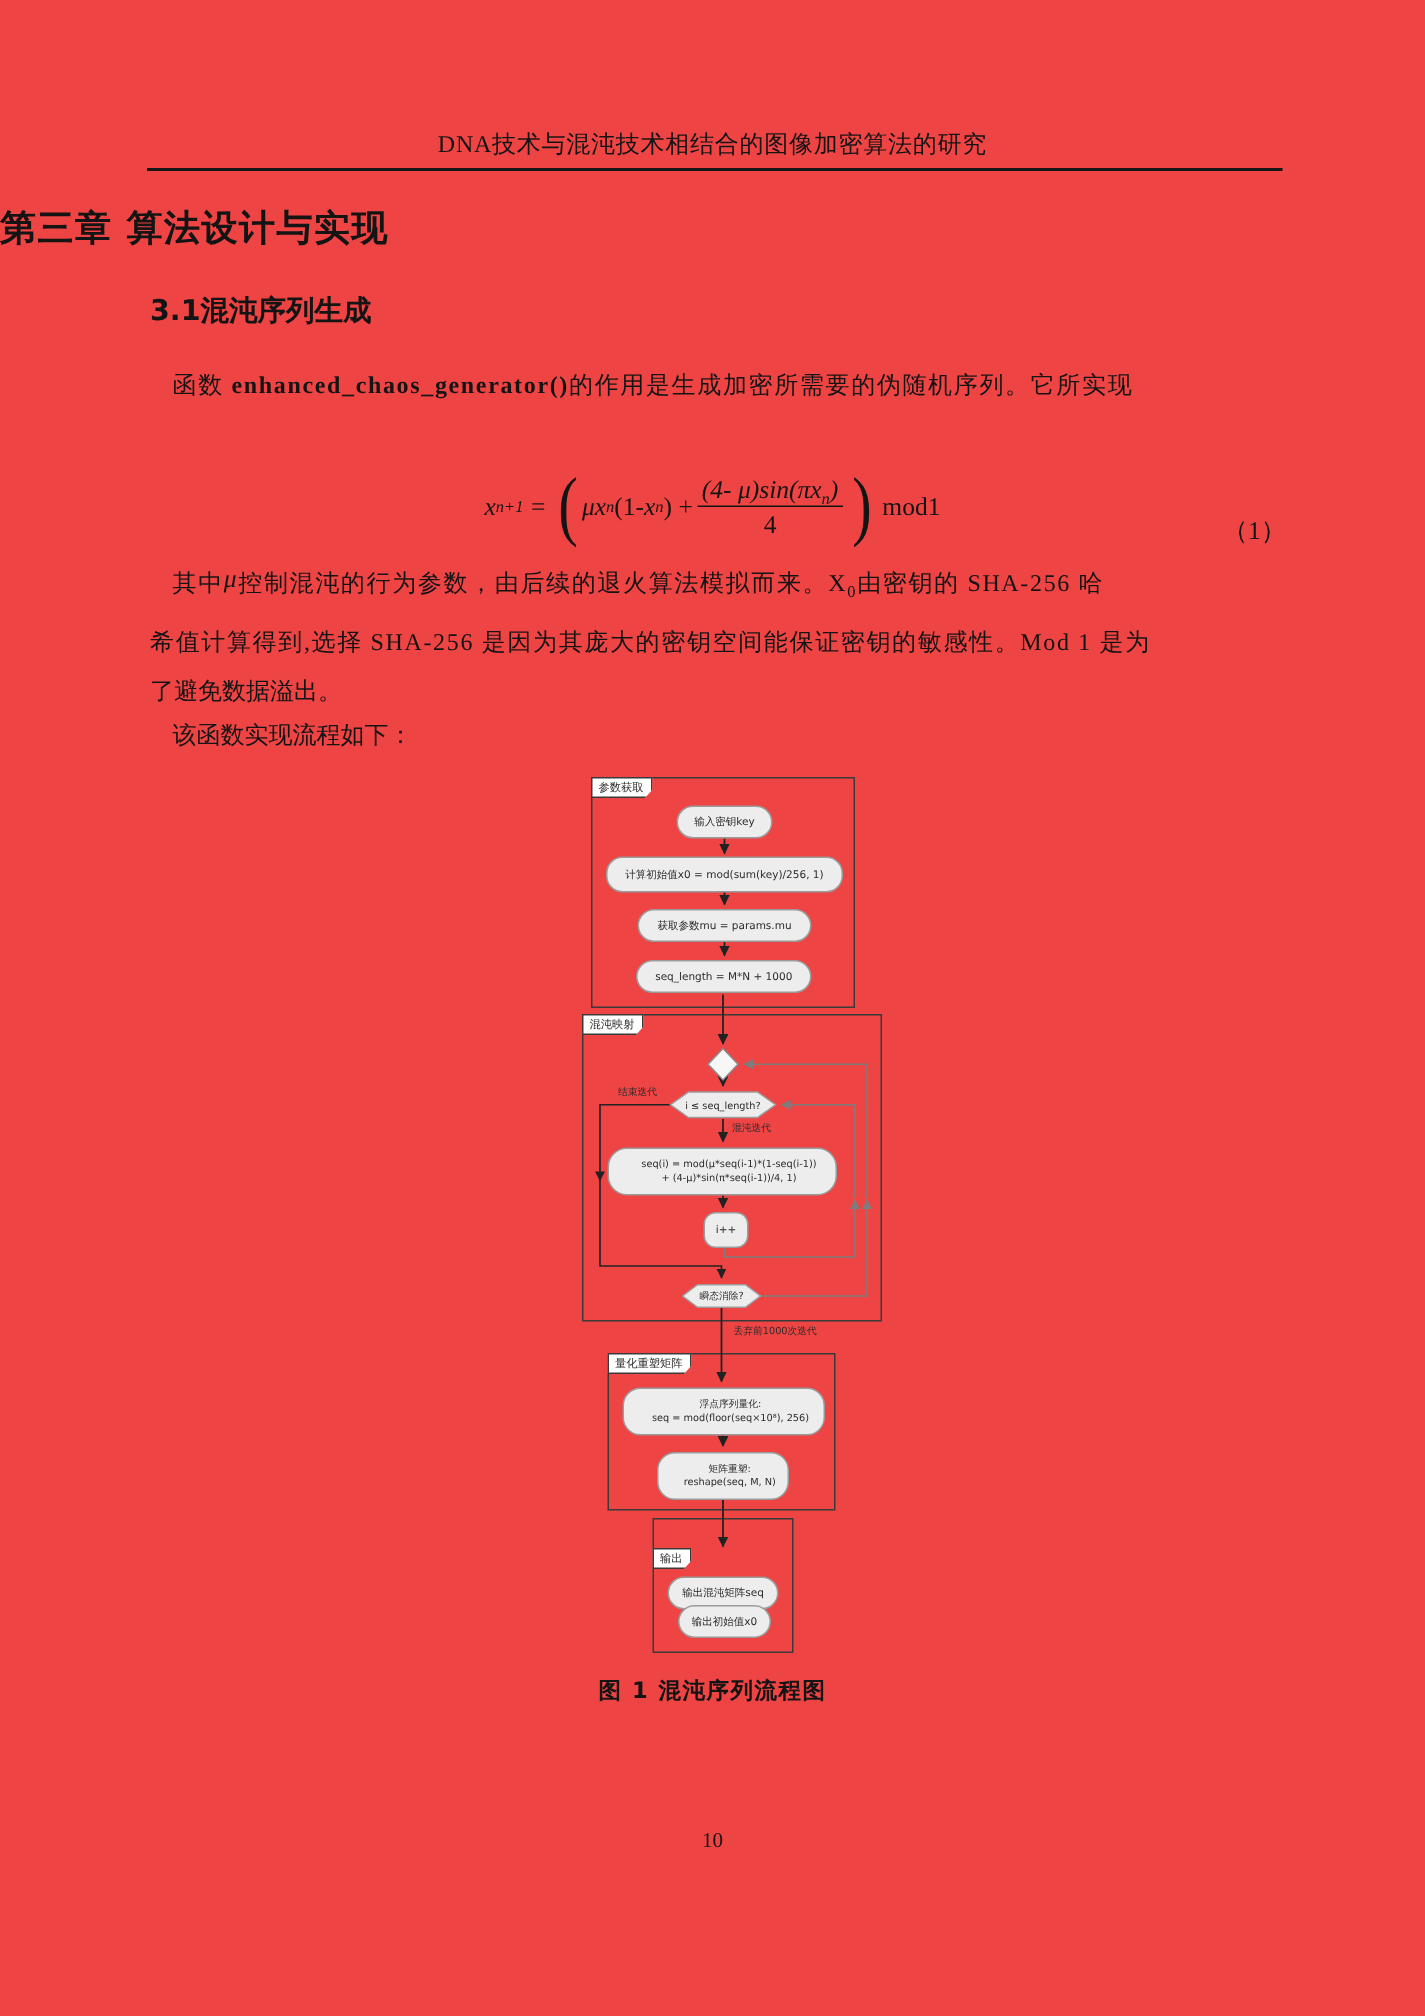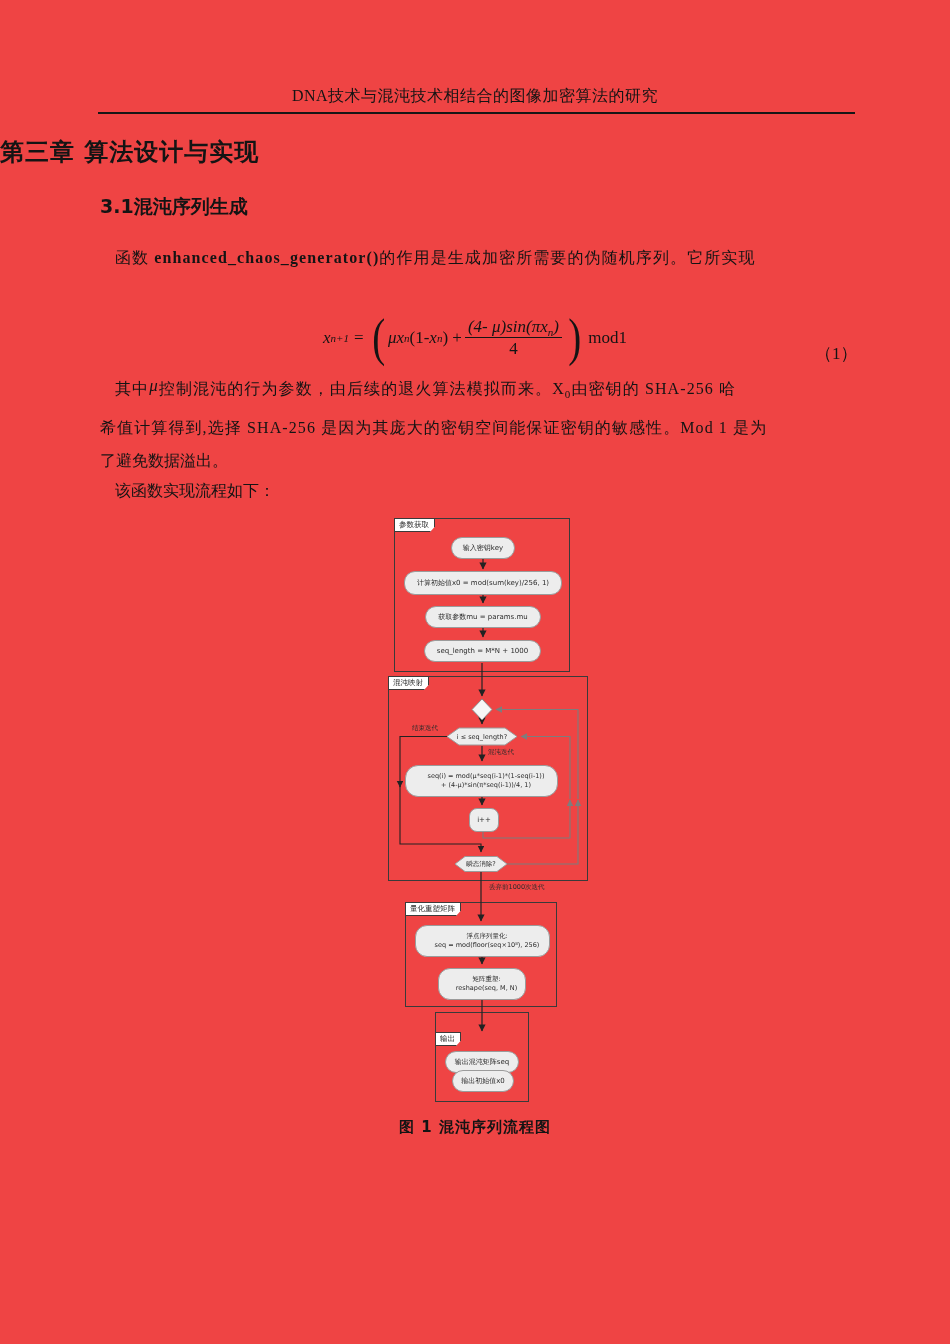--- a/index.html
+++ b/index.html
@@ -167,14 +167,15 @@
   </div>
   <div class="abs node2 fc-font" style="left:438px;top:968px;width:88px;height:32px;border-radius:12px;">
     <div>矩阵重塑:</div>
     <div>reshape(seq, M, N)</div>
   </div>
 
   <div class="abs node r11 fc-font" style="left:445px;top:1035px;width:74px;height:22px;margin-top:16px;">输出混沌矩阵seq</div>
   <div class="abs node r11 fc-font" style="left:452px;top:1070px;width:62px;height:22px;">输出初始值x0</div>
 
   <div class="abs caption">图 1 混沌序列流程图</div>
+  <div class="abs pageno">10</div>
 
 </div>
 
 </body></html>

